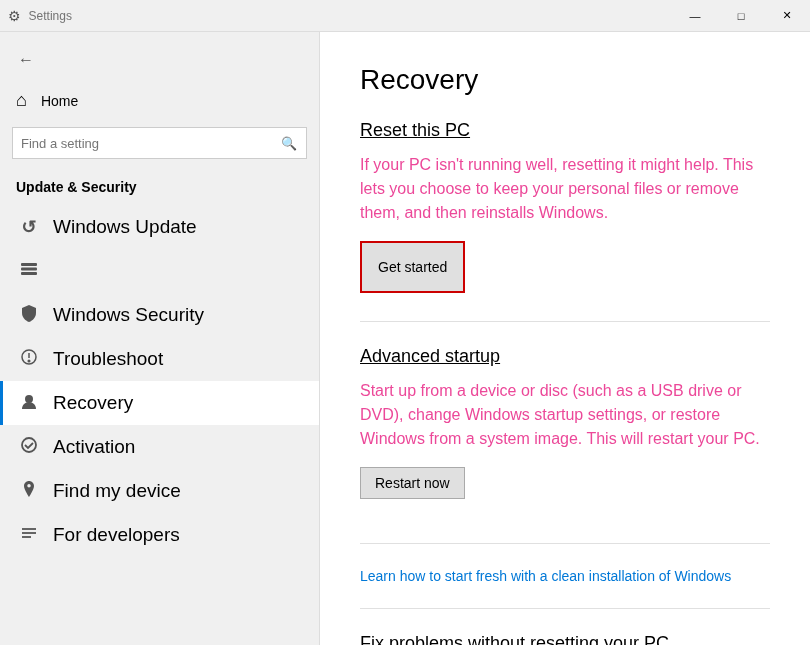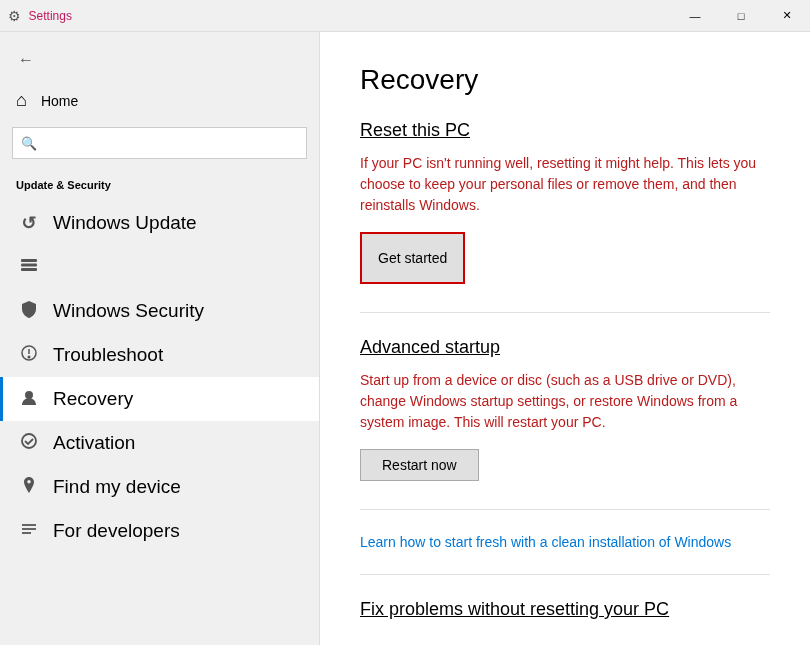--- a/index.html
+++ b/index.html
@@ -25,21 +25,21 @@
       border-bottom: 1px solid #ddd;
       flex-shrink: 0;
     }
     .titlebar-left {
       display: flex;
       align-items: center;
       gap: 8px;
     }
     .titlebar-title {
       font-size: 12px;
-      color: #be185d;
+      color: #737373;
     }
     .titlebar-controls {
       display: flex;
       height: 32px;
     }
     .titlebar-btn {
       width: 46px;
       height: 32px;
       display: flex;
       align-items: center;
@@ -118,21 +118,21 @@
       background: transparent;
       color: #333;
     }
     .search-icon-btn {
       font-size: 13px;
       color: #555;
       cursor: pointer;
     }
 
     .sidebar-section-title {
-      font-size: 11px;
+      font-size: 14px;
       font-weight: 700;
       padding: 8px 16px 10px 16px;
       color: #000;
     }
 
     .sidebar-item {
       display: flex;
       align-items: center;
       gap: 14px;
       padding: 11px 16px;
@@ -171,46 +171,46 @@
 
     .section-title {
       font-size: 18px;
       font-weight: 400;
       color: #000;
       margin-bottom: 12px;
       text-decoration: underline;
     }
 
     .section-desc {
-      font-size: 14px;
-      color: #b91c1c;
+      font-size: 16px;
+      color: #ec4899;
       line-height: 1.5;
       margin-bottom: 16px;
     }
 
     .btn-primary {
       background: #e0e0e0;
       border: 2px solid #c00;
       padding: 16px 16px;
       font-size: 14px;
       cursor: pointer;
       color: #000;
       outline: none;
       margin-bottom: 28px;
     }
 
     .btn-secondary {
       background: #e0e0e0;
       border: 1px solid #aaa;
-      padding: 7px 21px;
+      padding: 7px 14px;
       font-size: 14px;
       cursor: pointer;
       color: #000;
       outline: none;
-      margin-bottom: 28px;
+      margin-bottom: 44px;
     }
 
     .divider {
       height: 1px;
       background: #e0e0e0;
       margin-bottom: 24px;
     }
 
     .link-text {
       color: #0078d7;
@@ -242,20 +242,21 @@
     <div class="sidebar-nav-top">
       <button class="back-btn">←</button>
     </div>
 
     <div class="sidebar-home">
       <span class="sidebar-home-icon">⌂</span>
       <span class="sidebar-home-label">Home</span>
     </div>
 
     <div class="search-box">
+      <input class="search-input" type="text" placeholder="Find a setting" style="">
       <span class="search-icon-btn">🔍</span>
     </div>
 
     <div class="sidebar-section-title">Update &amp; Security</div>
 
     <div class="sidebar-item">
       <span class="sidebar-item-icon" style="font-size:18px; font-weight:bold; color:#555;">↺</span>
       <span class="sidebar-item-label">Windows Update</span>
     </div>
     <div class="sidebar-item">

